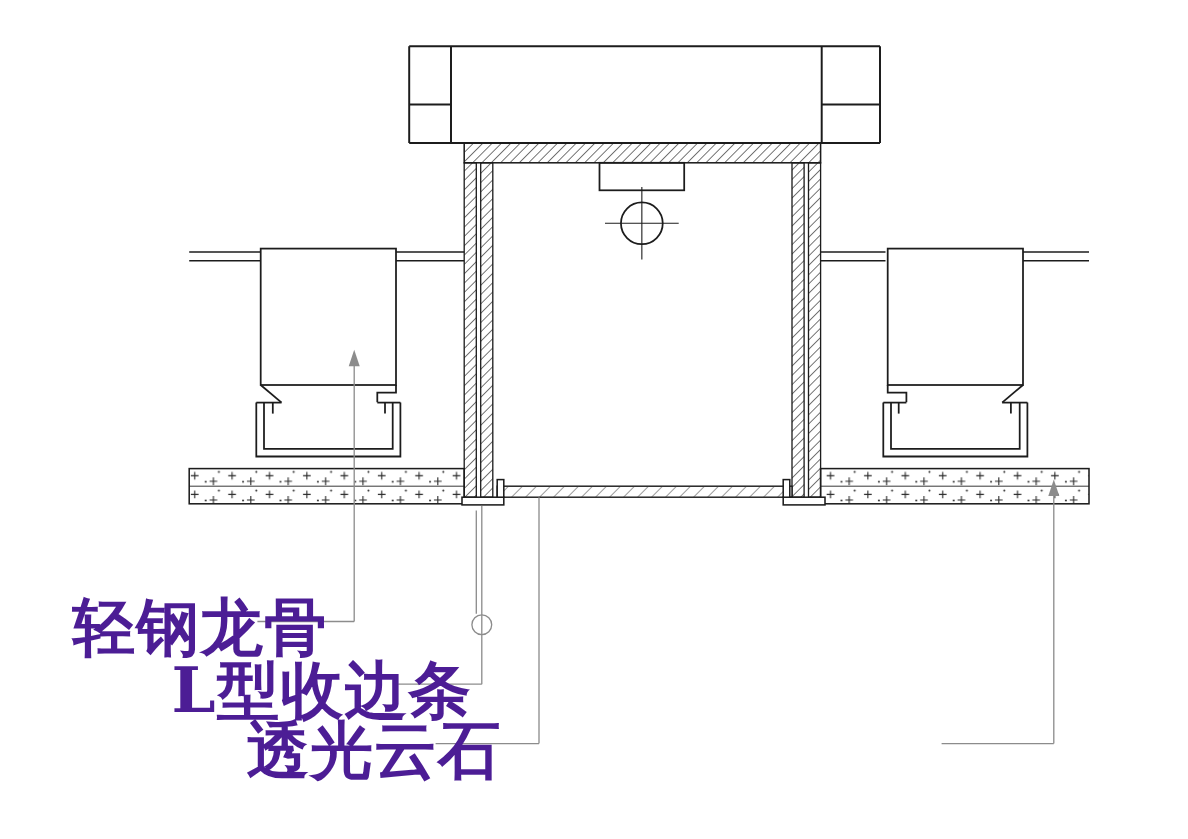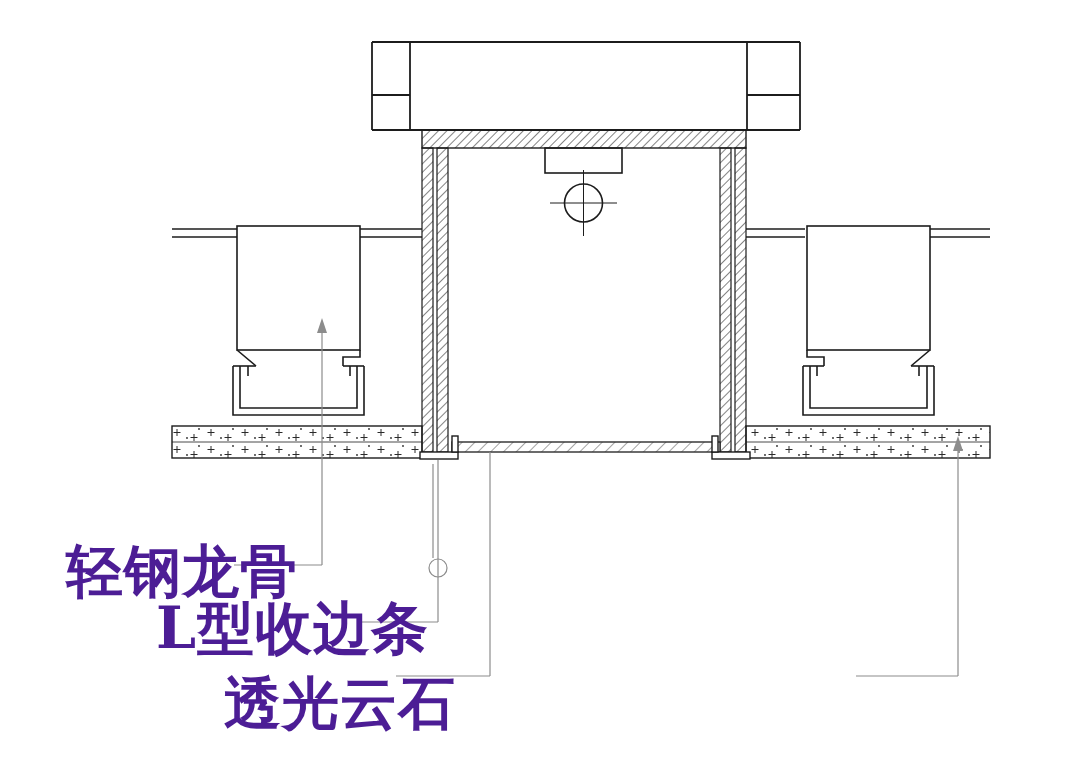--- a/index.html
+++ b/index.html
@@ -16,21 +16,21 @@
     font-family: "DejaVu Serif", "Liberation Serif", serif;
     font-weight: 700;
     font-size: 57px;
     line-height: 1.1;
     color: #4c1d95;
     letter-spacing: 1px;
     white-space: nowrap;
   }
   .label-keel   { left: 66px;  top: 540px; }
   .label-ltrim  { left: 156px; top: 597px; }
-  .label-stone  { left: 224px; top: 652px; margin-top: 20px; }
+  .label-stone  { left: 224px; top: 652px; }
   .label-gypsum { left: 546px; top: 650px; }
 </style>
 </head>
 <body>
 
 <div class="canvas">
 
   <svg width="1080" height="763" viewBox="0 0 1080 763" xmlns="http://www.w3.org/2000/svg">
     <defs>
       <pattern id="hatch" patternUnits="userSpaceOnUse" width="6" height="6" patternTransform="rotate(45)">

